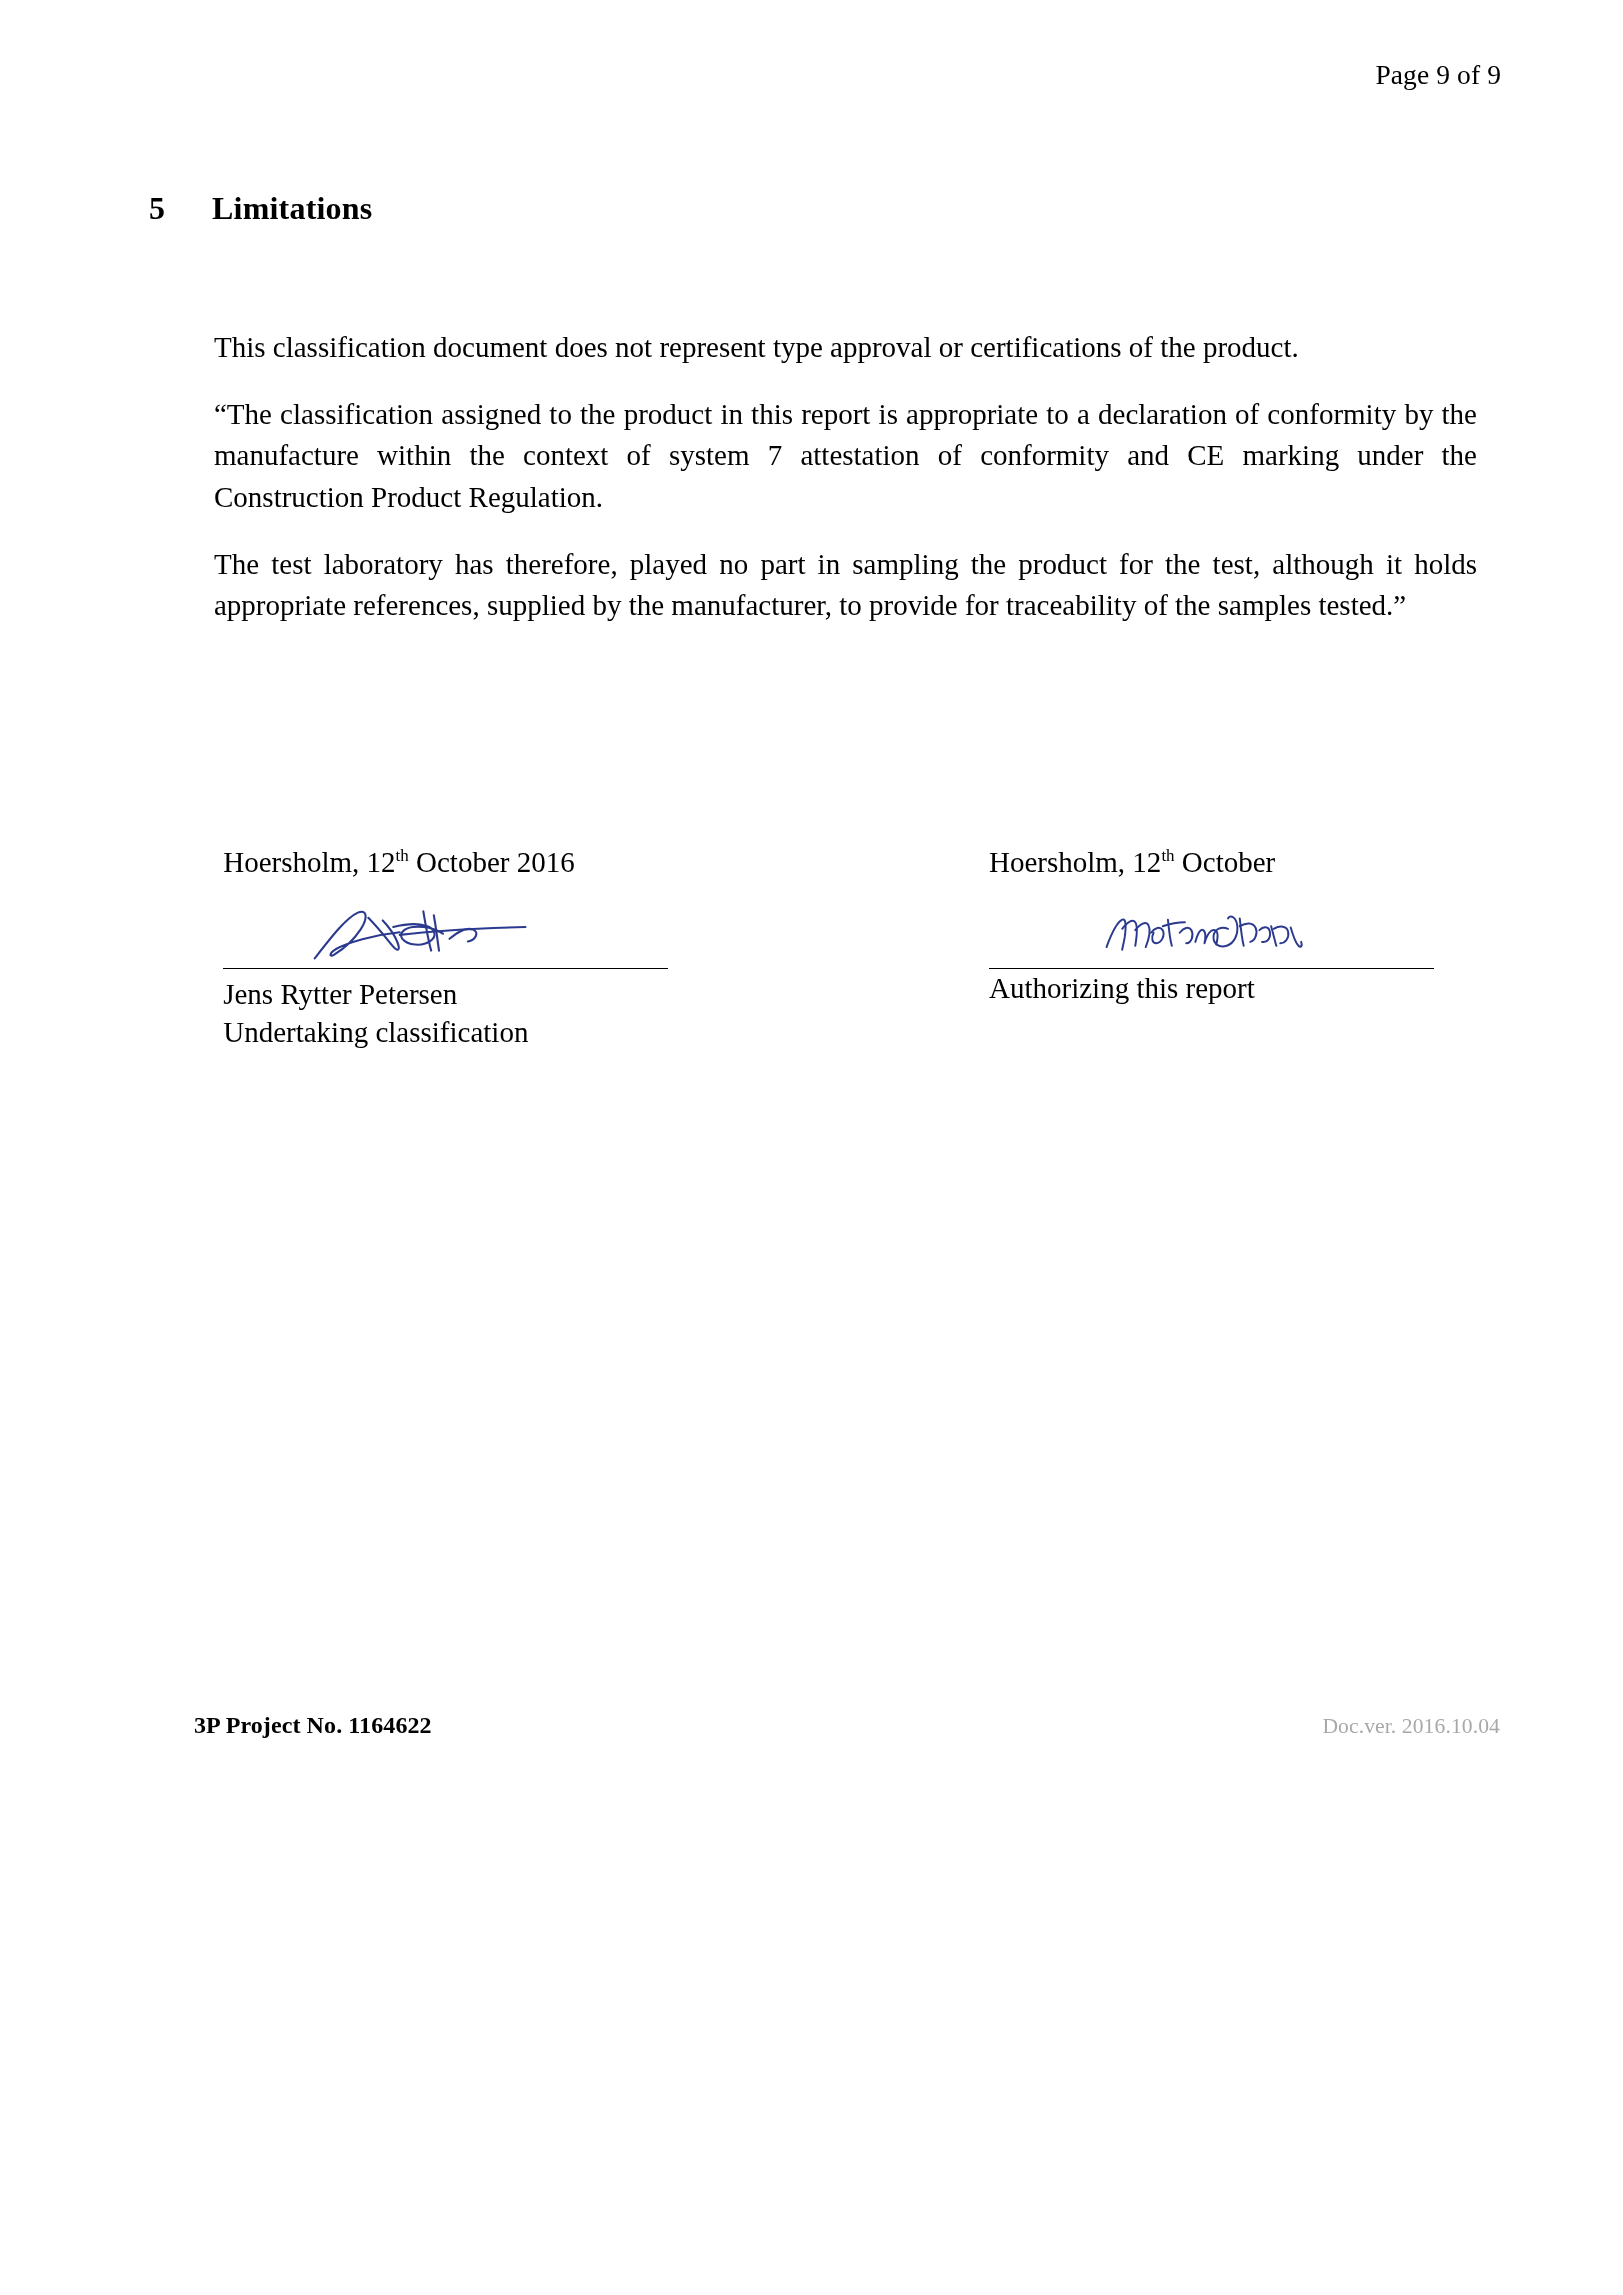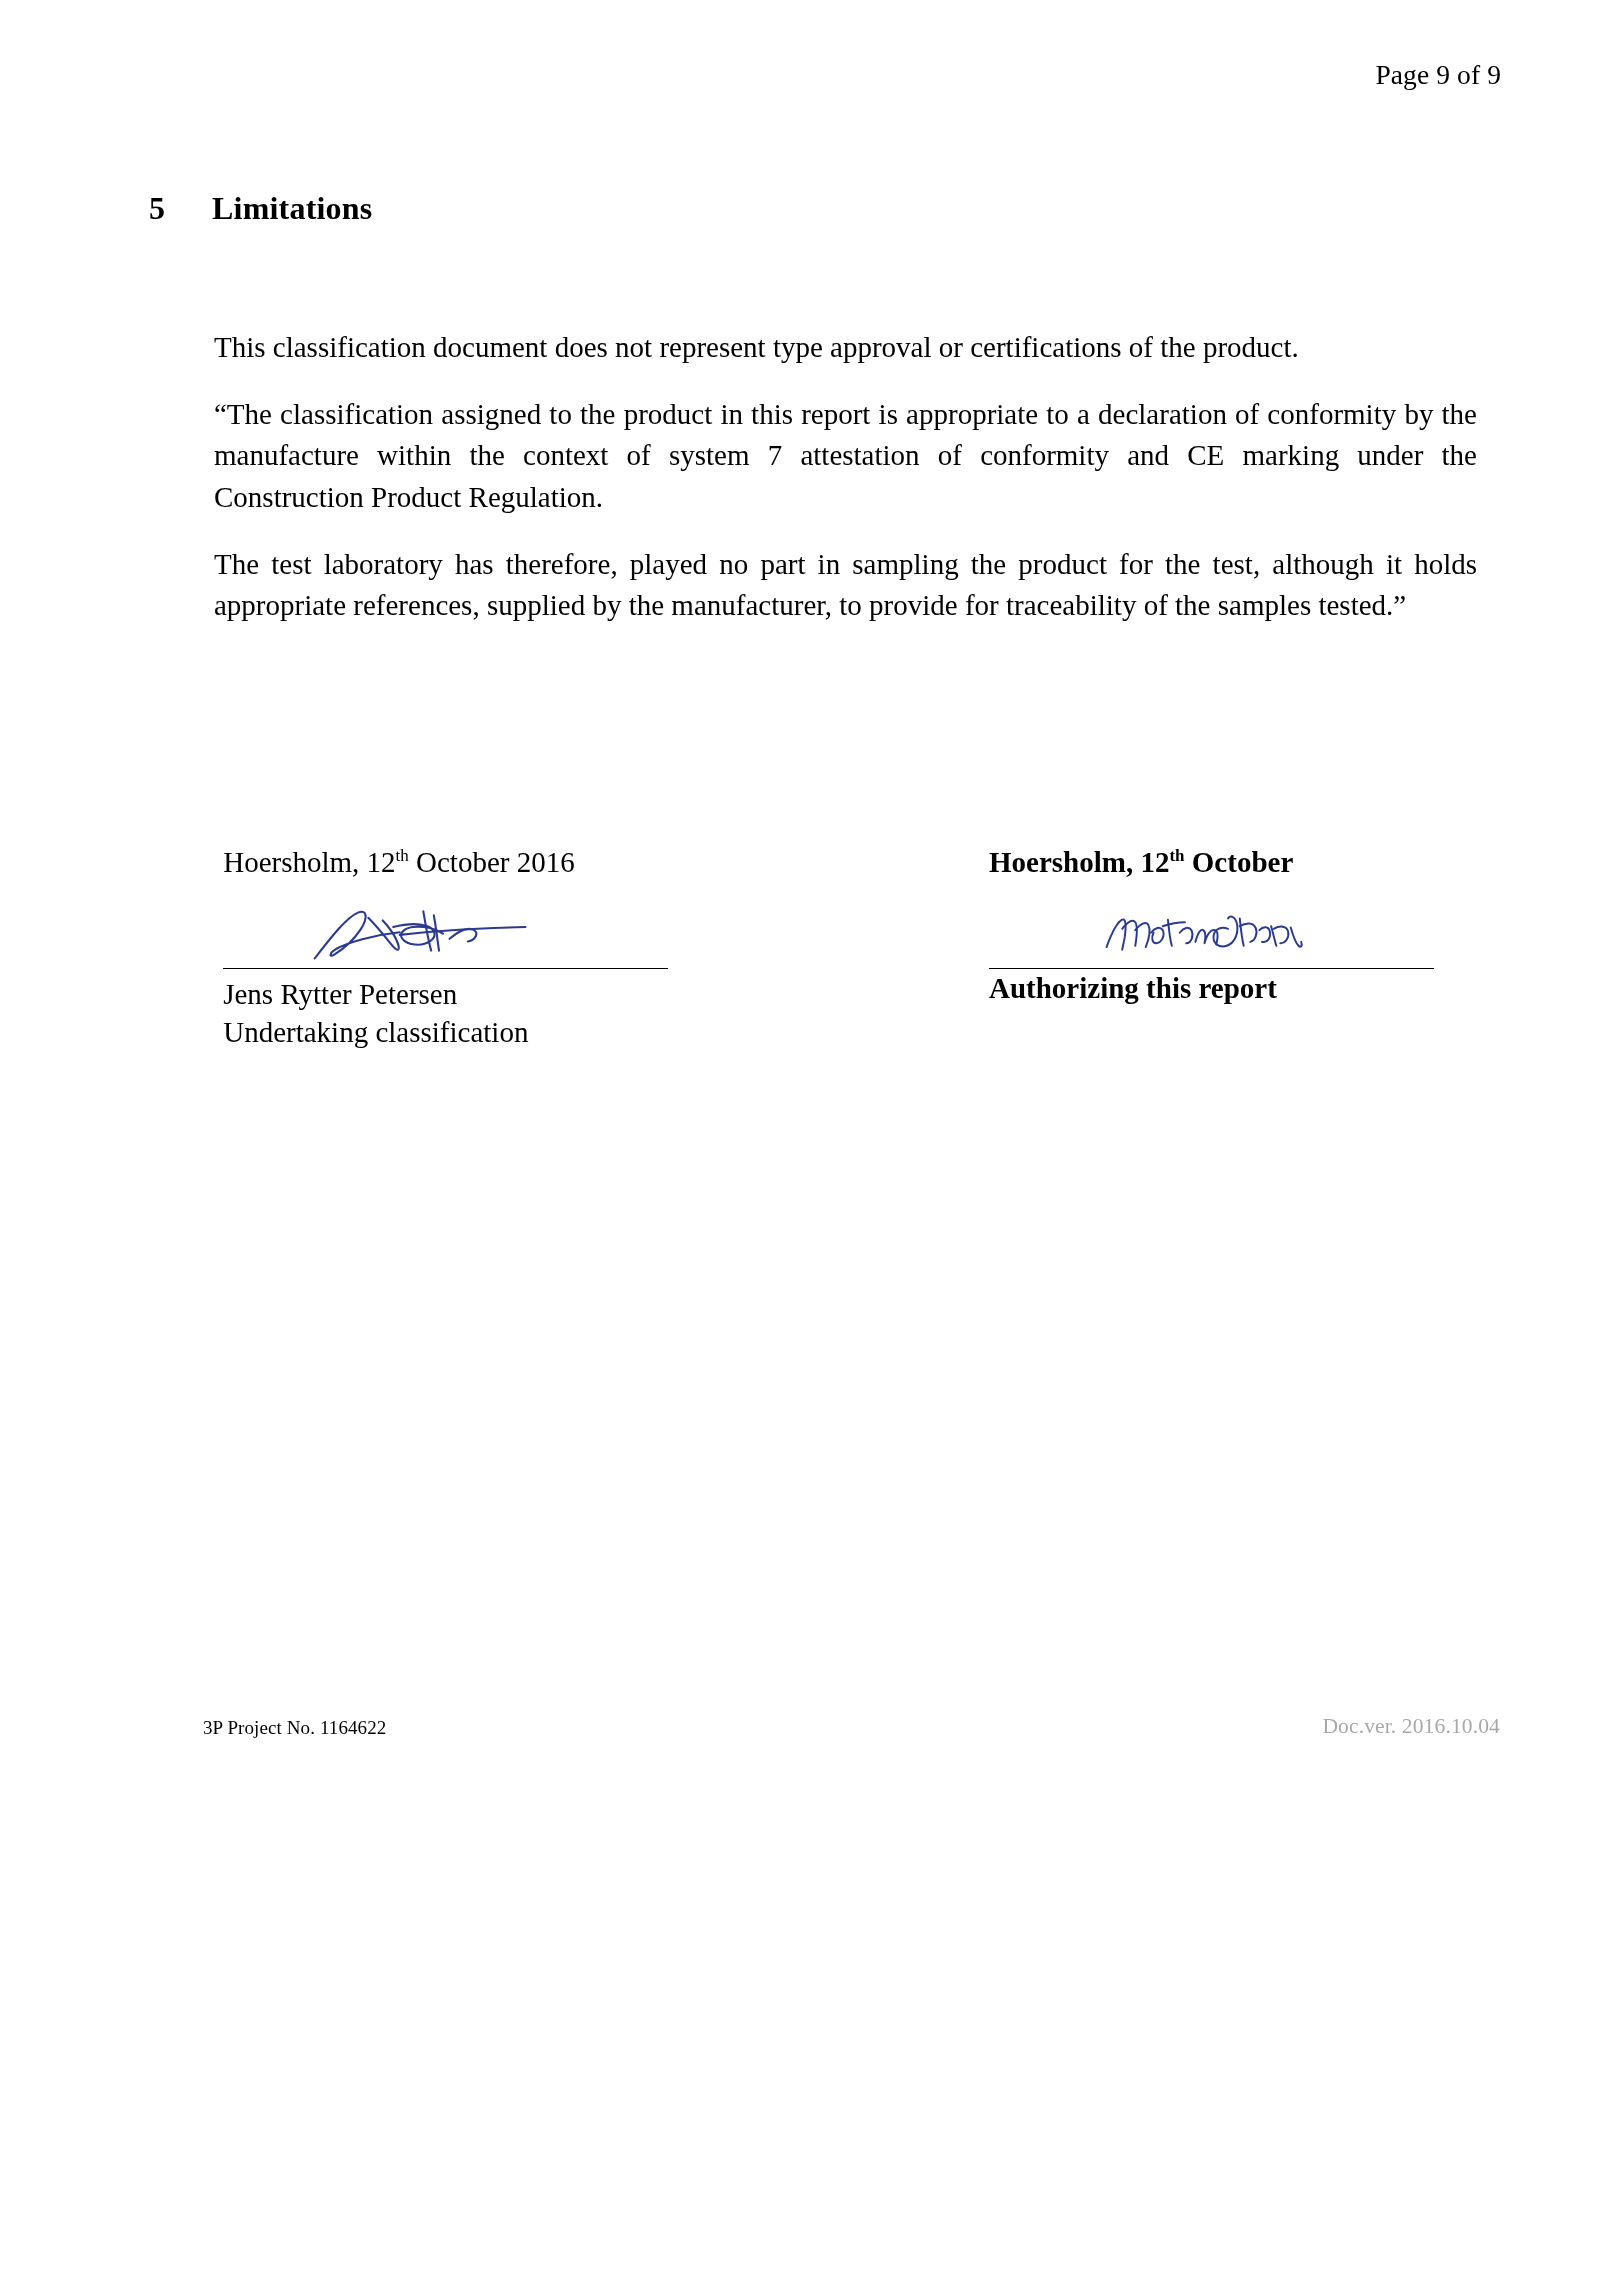--- a/index.html
+++ b/index.html
@@ -69,21 +69,21 @@
     left: 214px;
     width: 1263px;
     height: 236px;
   }
   .sign-col {
     position: absolute;
     top: 0;
     width: 458px;
   }
   .sign-col.left  { left: 9.2px; }
-  .sign-col.right { left: 775px; font-weight: bold; }
+  .sign-col.right { left: 775px; }
 
   .sign-date {
     font-size: 29px;
     line-height: 1.3;
     white-space: nowrap;
   }
   .sign-date sup {
     font-size: 17px;
     vertical-align: super;
     line-height: 0;
@@ -116,23 +116,23 @@
   .sign-role {
     font-size: 29px;
     line-height: 1.32;
     white-space: nowrap;
   }
 
   
   .footer-left {
     position: absolute;
     bottom: 98px;
-    left: 203px;
-    font-size: 19px;
-    font-weight: normal;
+    left: 194px;
+    font-size: 24px;
+    font-weight: bold;
     letter-spacing: 0.1px;
   }
   .footer-right {
     position: absolute;
     bottom: 98px;
     right: 123px;
     font-size: 21.6px;
     color: #a8a8a8;
     letter-spacing: 0.1px;
     margin-left: 21px;

